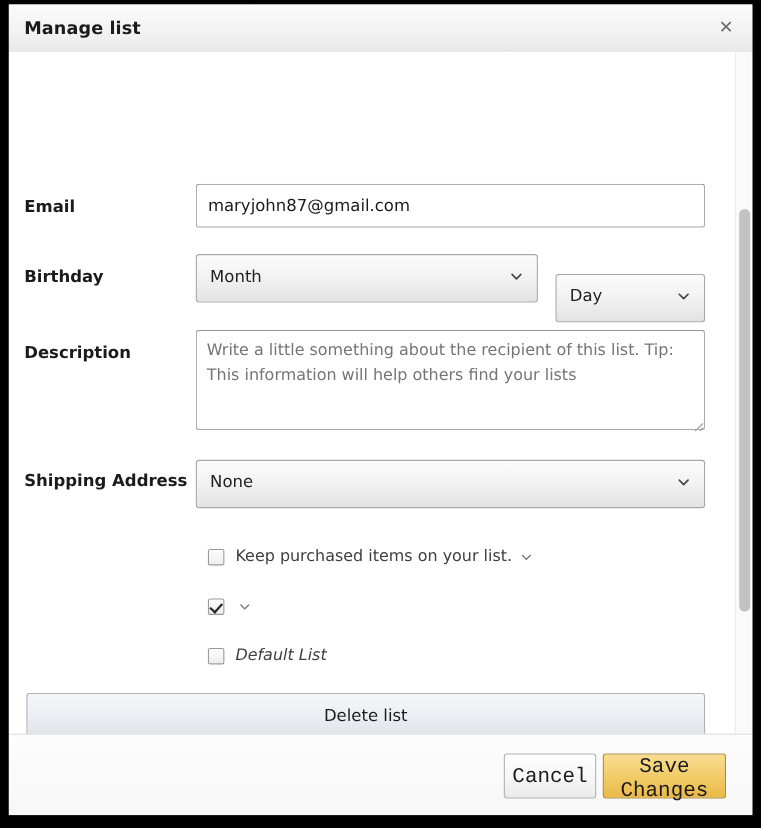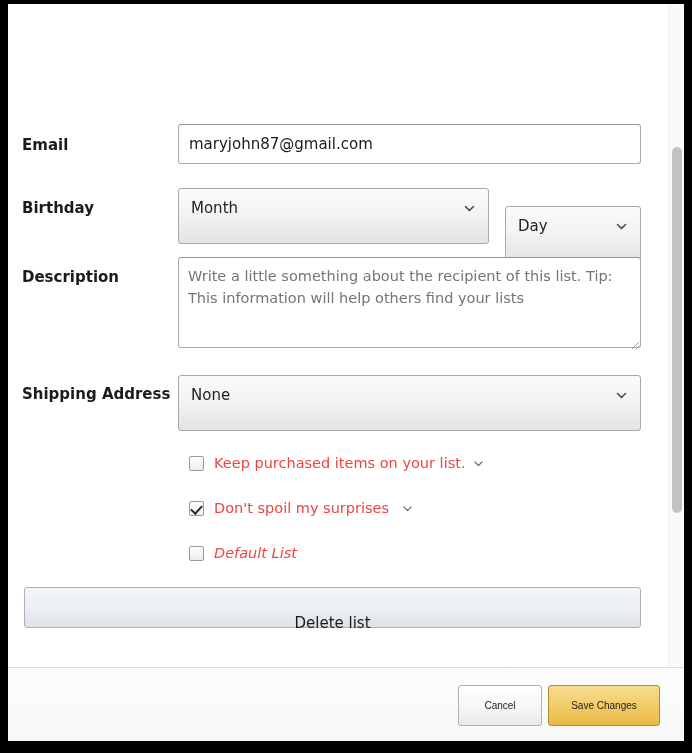--- a/index.html
+++ b/index.html
@@ -125,21 +125,21 @@
     font-family: "DejaVu Sans", sans-serif;
     color: #1b1b1b;
     padding: 0 10px;
     outline: none;
   }
 
   
   .select-box {
     position: absolute;
     box-sizing: border-box;
-    height: 56px;
+    height: 44px;
     border: 1px solid #a8a8a8;
     border-radius: 3px;
     background: linear-gradient(to bottom, #fbfbfb 0%, #f3f3f3 45%, #e3e3e3 100%);
     cursor: pointer;
     text-decoration: underline;
   }
   .select-text {
     position: absolute;
     left: 12px;
     top: 0;
@@ -208,21 +208,21 @@
     left: 3px;
     top: 1px;
     width: 5px;
     height: 9px;
     border: solid #2a2a2a;
     border-width: 0 2px 2px 0;
     transform: rotate(42deg);
   }
   .check-label {
     font-size: 14.5px;
-    color: #ef4444;
+    color: #404040;
     margin-left: 10px;
     white-space: nowrap;
   }
   .small-chevron {
     margin-left: 7px;
     width: 11px;
     height: 11px;
     cursor: pointer;
     display: inline-block;
   }
@@ -237,21 +237,21 @@
     box-sizing: border-box;
     border: 1px solid #adb1b8;
     border-radius: 3px;
     background: linear-gradient(to bottom, #f4f6f8 0%, #eceff3 50%, #dfe3e8 100%);
     font-size: 15px;
     color: #1b1b1b;
     font-family: "DejaVu Sans", sans-serif;
     cursor: pointer;
     text-align: center;
     line-height: 39px;
-    padding: 16px;
+    padding: 0;
   }
 
   
   #scrollbar-track {
     position: absolute;
     right: 1px;
     top: 0;
     width: 15px;
     height: 100%;
     background: #fafafa;
@@ -277,22 +277,22 @@
     border-top: 1px solid #dddddd;
     background: linear-gradient(to bottom, #fdfdfd 0%, #f7f7f7 100%);
     box-sizing: border-box;
   }
   .footer-btn {
     position: absolute;
     top: 17px;
     height: 41px;
     box-sizing: border-box;
     border-radius: 3px;
-    font-size: 10px;
-    font-family: Liberation Sans, sans-serif;
+    font-size: 19px;
+    font-family: Liberation Mono, monospace;
     cursor: pointer;
     padding: 0;
     text-align: center;
   }
   #cancel-button {
     right: 142px;
     width: 84px;
     border: 1px solid #adb1b8;
     background: linear-gradient(to bottom, #ffffff 0%, #f6f6f6 55%, #eaeaea 100%);
     color: #1b1b1b;
@@ -305,20 +305,24 @@
     color: #1b1b1b;
   }
 </style>
 </head>
 <body>
 
 <div id="frame">
 
   <div id="dialog">
 
+    <div id="titlebar">
+      <div id="dialog-title">Manage list</div>
+      <button id="close-btn">✕</button>
+    </div>
 
     <div id="body-wrap">
       <div id="body-inner">
 
 
         <div class="form-row" style="top:120px;">
           <div class="field-label" style="top:11px;">Email</div>
           <input class="text-input" style="top: 0px;" id="email-input" value="maryjohn87@gmail.com">
         </div>
 
@@ -371,21 +375,20 @@
           <span class="check-label">Keep purchased items on your list.</span>
           <span class="small-chevron">
             <svg width="11" height="11" viewBox="0 0 11 11">
                 <path d="M2 4 L5.5 7.5 L9 4" fill="none" stroke="#707070" stroke-width="1.2" stroke-linecap="round" stroke-linejoin="round"></path>
               </svg>
           </span>
         </div>
 
         <div class="check-row" style="top:493px;">
           <span class="checkbox checked"></span>
-          <span class="check-label">Don't spoil my surprises</span>
           <span class="small-chevron" style="margin-left:13px;">
             <svg width="11" height="11" viewBox="0 0 11 11">
                 <path d="M2 4 L5.5 7.5 L9 4" fill="none" stroke="#707070" stroke-width="1.2" stroke-linecap="round" stroke-linejoin="round"></path>
               </svg>
           </span>
         </div>
 
         <div class="check-row" style="top:538px;font-style:italic;">
           <span class="checkbox"></span>
           <span class="check-label">Default List</span>

